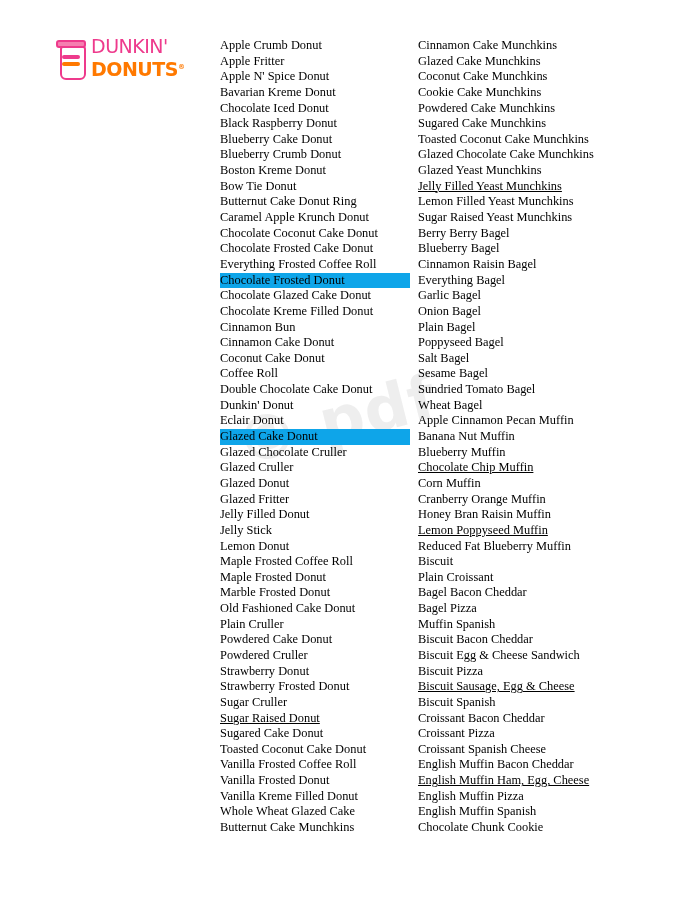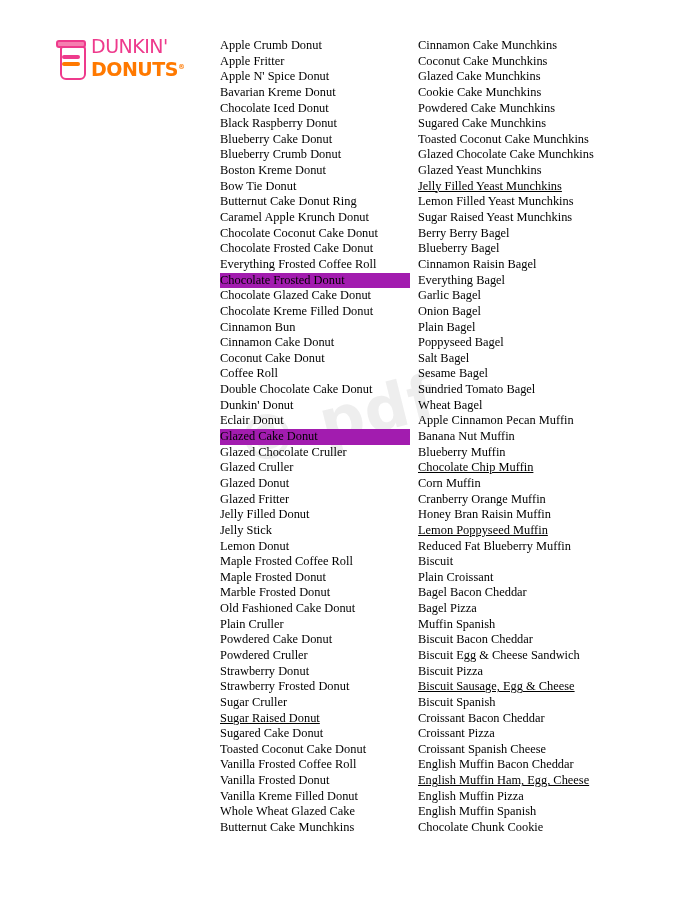--- a/index.html
+++ b/index.html
@@ -113,21 +113,21 @@
     line-height: 15.65px;
     white-space: nowrap;
   }
   .col-left  { left: 220px; width: 190px; }
   .col-right { left: 418px; width: 230px; }
 
   .item {
     height: 15.65px;
   }
   .item.hl {
-    background: #a21caf;
+    background: #0ea5e9;
   }
   .item.ul {
     text-decoration: underline;
     text-decoration-thickness: 1px;
   }
 
   
   .watermark {
     position: absolute;
     left: 232px;
@@ -214,22 +214,22 @@
       <div class="item">Sugared Cake Donut</div>
       <div class="item">Toasted Coconut Cake Donut</div>
       <div class="item">Vanilla Frosted Coffee Roll</div>
       <div class="item">Vanilla Frosted Donut</div>
       <div class="item">Vanilla Kreme Filled Donut</div>
       <div class="item">Whole Wheat Glazed Cake</div>
       <div class="item">Butternut Cake Munchkins</div>
     </div>
   <div class="col col-right" id="col-right">
       <div class="item">Cinnamon Cake Munchkins</div>
+      <div class="item">Glazed Cake Munchkins</div>
       <div class="item">Coconut Cake Munchkins</div>
-      <div class="item">Glazed Cake Munchkins</div>
       <div class="item">Cookie Cake Munchkins</div>
       <div class="item">Powdered Cake Munchkins</div>
       <div class="item">Sugared Cake Munchkins</div>
       <div class="item">Toasted Coconut Cake Munchkins</div>
       <div class="item">Glazed Chocolate Cake Munchkins</div>
       <div class="item">Glazed Yeast Munchkins</div>
       <div class="item ul">Jelly Filled Yeast Munchkins</div>
       <div class="item">Lemon Filled Yeast Munchkins</div>
       <div class="item">Sugar Raised Yeast Munchkins</div>
       <div class="item">Berry Berry Bagel</div>

